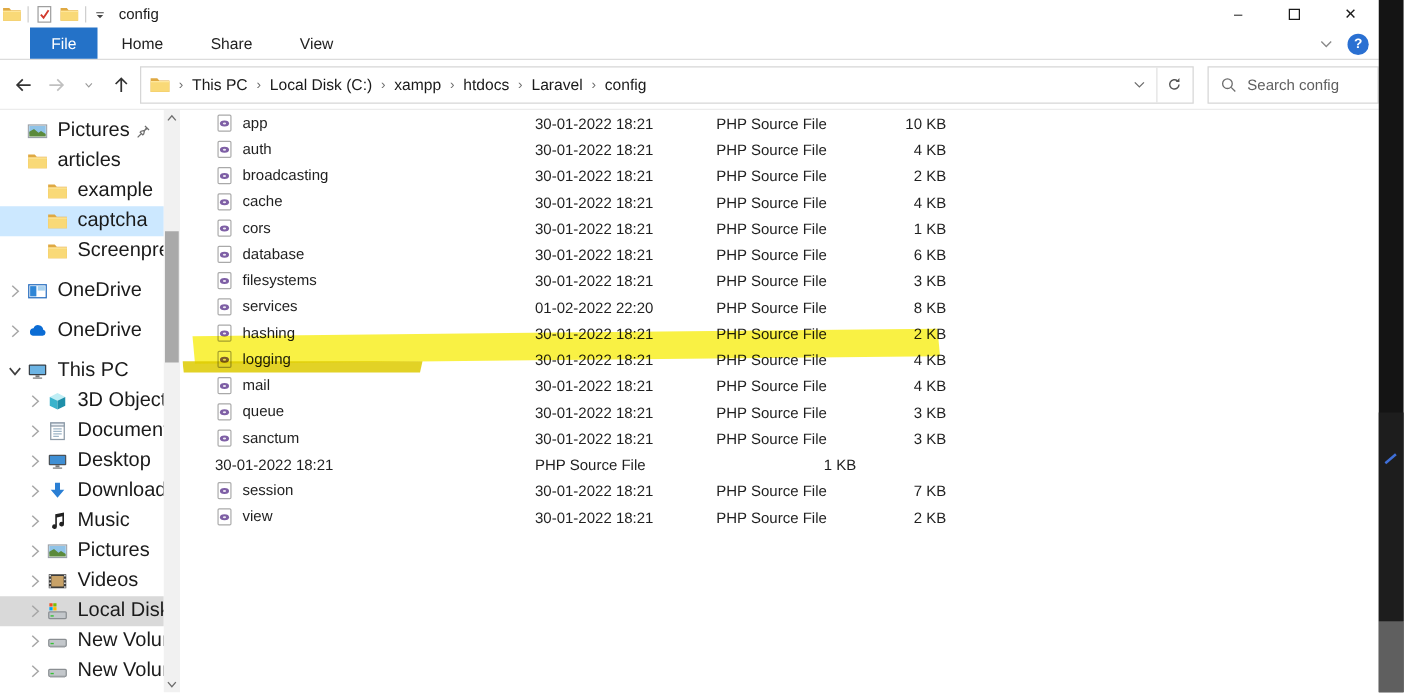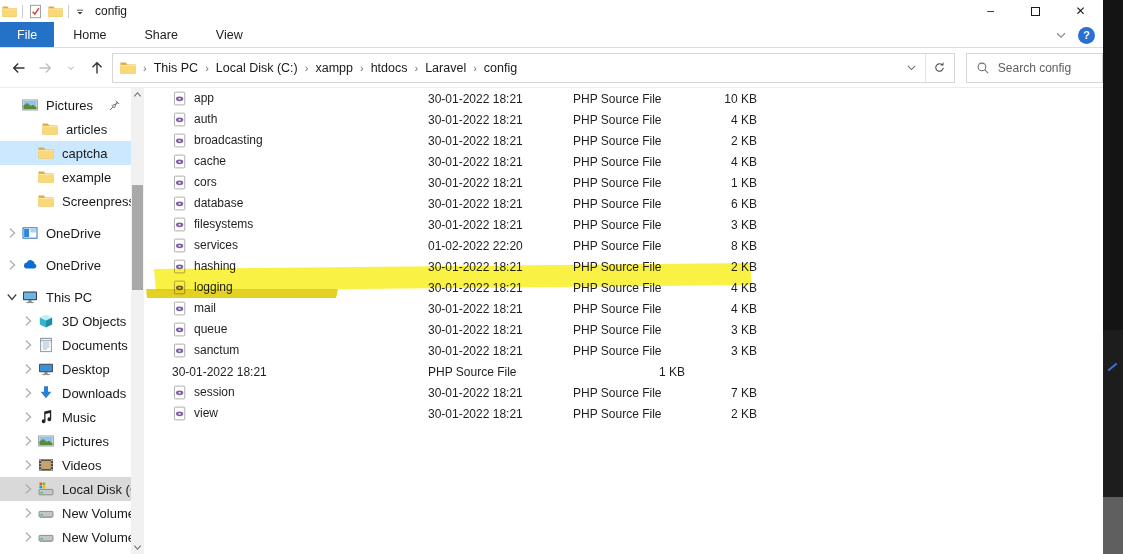--- a/index.html
+++ b/index.html
@@ -58,21 +58,21 @@
   .searchbox input { border:none; outline:none; width:100%; font-size:12px; color:#333;
                      font-family:"Liberation Sans",sans-serif; background:transparent; }
   .searchbox input::placeholder { color:#5f5f5f; }
 
   
   .content { position:absolute; top:88px; left:0; width:1103px; height:466px; display:flex; }
 
   
   .sidebar { width:146px; position:relative; flex:none; }
   .sb-list { padding-top:5px; }
-  .sb-row { height:24px; display:flex; align-items:center; font-size:13px; color:#1a1a1a;
+  .sb-row { height:24px; display:flex; align-items:center; font-size:16px; color:#1a1a1a;
             width:131px; white-space:nowrap; overflow:hidden; }
   .sb-row .chev { width:16px; height:16px; flex:none; display:inline-flex; }
   .sb-row .sb-ico { width:16px; height:16px; flex:none; display:inline-flex; margin-left:2px; }
   .sb-row .sb-label { margin-left:8px; overflow:hidden; }
   .sb-row .pin { width:13px; height:13px; margin-left:auto; margin-right:10px; flex:none; display:inline-flex; }
   .sb-row.sel-blue { background:#cce8ff; }
   .sb-row.sel-grey { background:#d9d9d9; }
   .sb-gap { height:8px; }
 
   
@@ -144,21 +144,21 @@
       <div class="win-controls" id="win-controls">
           <div class="win-btn">–</div>
           <div class="win-btn">
             <span class="maxbox"></span>
           </div>
           <div class="win-btn">✕</div>
         </div>
     </div>
 
     <div class="tabsrow">
-      <div id="tabs" style="display:flex;">
+      <div id="tabs" style="display:flex;padding-left:24px;">
           <div class="tab active">File</div>
           <div class="tab">Home</div>
           <div class="tab">Share</div>
           <div class="tab">View</div>
         </div>
       <div class="tabsrow-right">
         <span class="collapse-chevron">
           <svg viewBox="0 0 16 16">
               <path d="M3.5 6l4.5 4.5L12.5 6" fill="none" stroke="#8a8a8a" stroke-width="1.3"></path>
             </svg>
@@ -252,58 +252,58 @@
               </span>
               <span class="sb-label">Pictures</span>
               <span class="pin">
                 <span style="display: inline-flex; width: 100%; height: 100%;">
                   <svg viewBox="0 0 16 16">
                     <path fill="none" stroke="#6d6d6d" stroke-width="1.2" d="M9.8 2.2l4 4m-1.6-1.6L8.6 6.8 6 7.4l-.9.9 2.6 2.6.9-.9.6-2.6 2.2-3.6M6.4 9.6L2.6 13.4"></path>
                   </svg>
                 </span>
               </span>
             </div>
-            <div class="sb-row" style="padding-left: 24px;">
+            <div class="sb-row" style="padding-left: 4px;">
               <span class="chev"></span>
               <span class="sb-ico">
                 <span style="display: inline-flex; width: 100%; height: 100%;">
                   <svg viewBox="0 0 16 16">
                     <path fill="#dfa943" d="M.5 2.6h5.3l1.6 1.8h8.1v9.1H.5z"></path>
                     <path fill="#f9d977" d="M.5 4.9h15v8.6H.5z"></path>
                     <path fill="#ffeaa5" d="M.5 4.9h15v.9H.5z"></path>
                   </svg>
                 </span>
               </span>
               <span class="sb-label">articles</span>
             </div>
-            <div class="sb-row sel-blue" style="padding-left: 20px;">
+            <div class="sb-row" style="padding-left: 20px;">
               <span class="chev"></span>
               <span class="sb-ico">
                 <span style="display: inline-flex; width: 100%; height: 100%;">
                   <svg viewBox="0 0 16 16">
                     <path fill="#dfa943" d="M.5 2.6h5.3l1.6 1.8h8.1v9.1H.5z"></path>
                     <path fill="#f9d977" d="M.5 4.9h15v8.6H.5z"></path>
                     <path fill="#ffeaa5" d="M.5 4.9h15v.9H.5z"></path>
                   </svg>
                 </span>
               </span>
-              <span class="sb-label">captcha</span>
-            </div>
-            <div class="sb-row" style="padding-left: 20px;">
+              <span class="sb-label">example</span>
+            </div>
+            <div class="sb-row sel-blue" style="padding-left: 20px;">
               <span class="chev"></span>
               <span class="sb-ico">
                 <span style="display: inline-flex; width: 100%; height: 100%;">
                   <svg viewBox="0 0 16 16">
                     <path fill="#dfa943" d="M.5 2.6h5.3l1.6 1.8h8.1v9.1H.5z"></path>
                     <path fill="#f9d977" d="M.5 4.9h15v8.6H.5z"></path>
                     <path fill="#ffeaa5" d="M.5 4.9h15v.9H.5z"></path>
                   </svg>
                 </span>
               </span>
-              <span class="sb-label">example</span>
+              <span class="sb-label">captcha</span>
             </div>
             <div class="sb-row" style="padding-left: 20px;">
               <span class="chev"></span>
               <span class="sb-ico">
                 <span style="display: inline-flex; width: 100%; height: 100%;">
                   <svg viewBox="0 0 16 16">
                     <path fill="#dfa943" d="M.5 2.6h5.3l1.6 1.8h8.1v9.1H.5z"></path>
                     <path fill="#f9d977" d="M.5 4.9h15v8.6H.5z"></path>
                     <path fill="#ffeaa5" d="M.5 4.9h15v.9H.5z"></path>
                   </svg>

